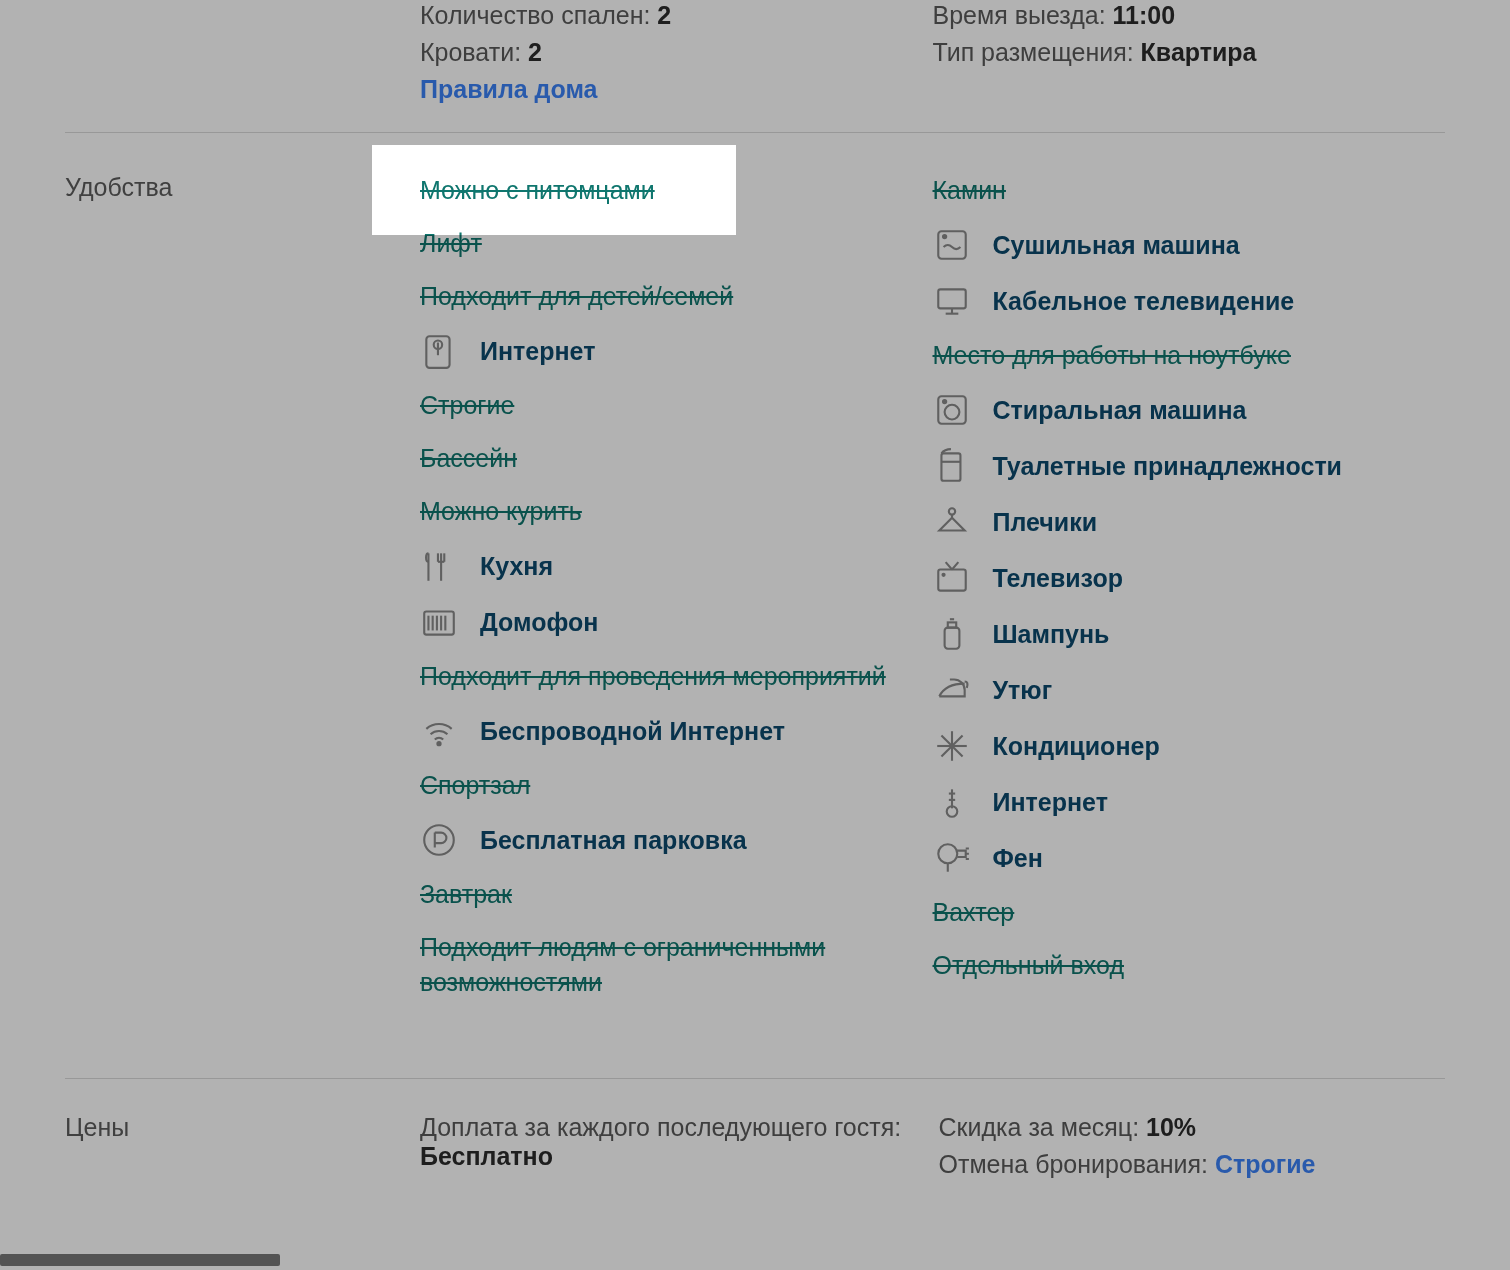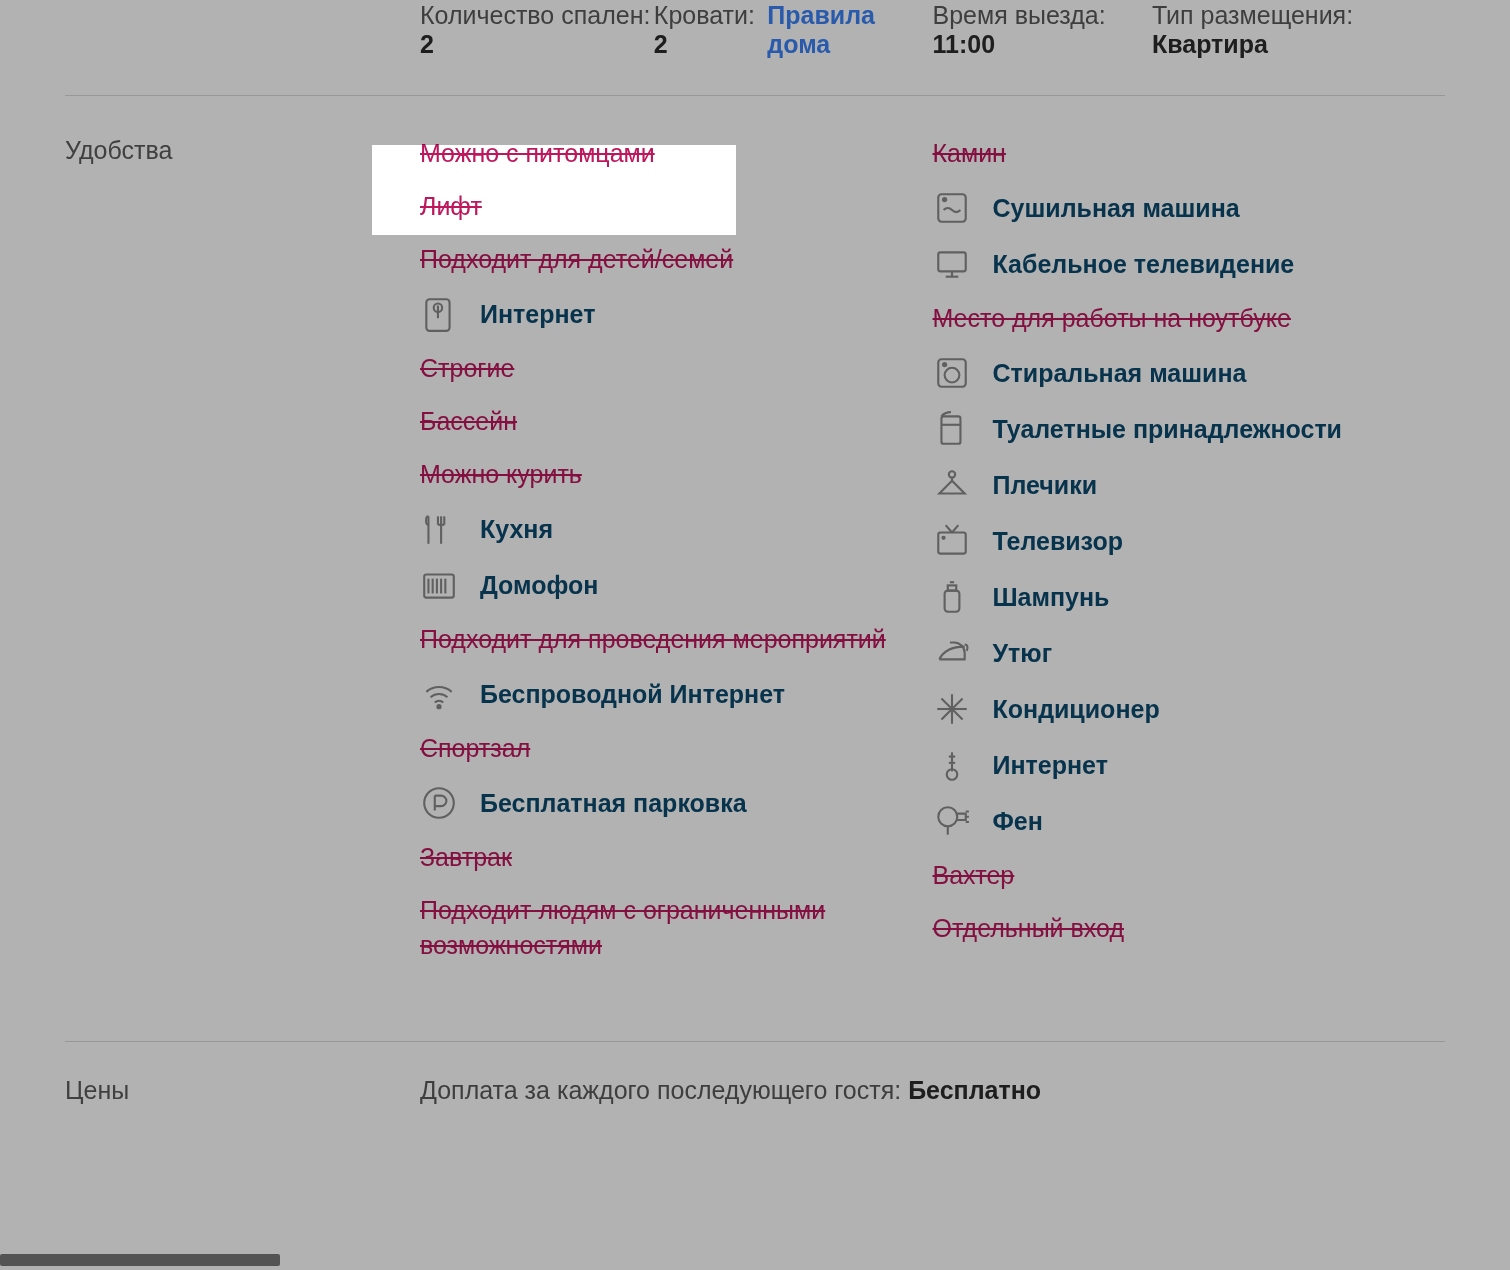--- a/index.html
+++ b/index.html
@@ -41,21 +41,21 @@
     color: #5c5c5c;
     font-weight: 400;
   }
   .section-body {
     flex: 1;
     display: flex;
   }
   .col {
     flex: 1;
     display: flex;
-    flex-direction: row;
+    flex-direction: column;
   }
   .kv {
     display: block;
     margin-bottom: 8px;
     color: #5a5a5a;
   }
   .kv b { color:#2b2b2b; font-weight:700;}
   .link {
     color: #3b82f6;
     font-weight: 700;
@@ -74,21 +74,21 @@
     flex-direction:column;
   }
   .am-item {
     display:flex;
     align-items:center;
     color:#0c4a6e;
     margin-bottom: 18px;
     line-height:1.4;
   }
   .am-item.unavail {
-    color:#be185d;
+    color:#0f766e;
     text-decoration: line-through;
   }
   .am-item .icon-slot {
     width: 60px;
     flex-shrink:0;
     display:flex;
     align-items:center;
     justify-content:flex-start;
     color:#8a8a8a;
   }
@@ -329,20 +329,28 @@
       </div>
   </div>
 
   <div class="prices-section">
     <div class="section-label">Цены</div>
     <div class="col" style="padding-right:12px;">
       <span class="kv">
         <span>Доплата за каждого последующего гостя: </span><b>Бесплатно</b>
       </span>
     </div>
+    <div class="col">
+      <span class="kv">
+        <span>Скидка за месяц: </span><b>10%</b>
+      </span>
+      <span class="kv">
+        <span>Отмена бронирования: </span><span class="link">Строгие</span>
+      </span>
+    </div>
   </div>
 
 </div>
 
 <div class="scroll-stub"></div>
 <div class="spotlight"></div>
 
 <svg width="0" height="0" style="position:absolute">
   <defs>
     <g id="i-internet">

